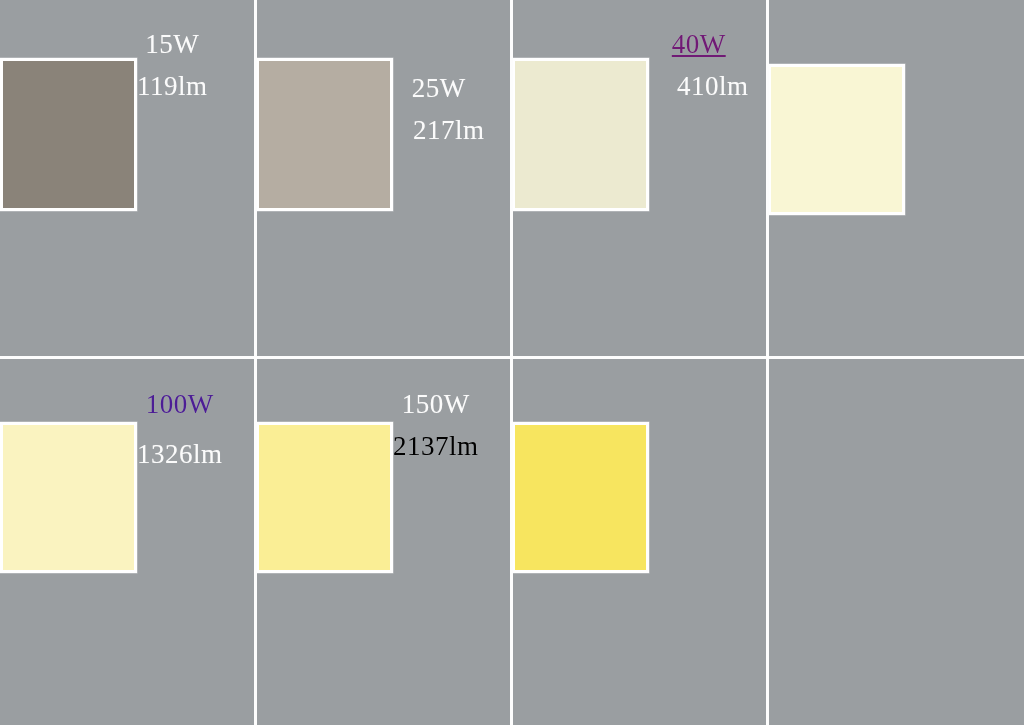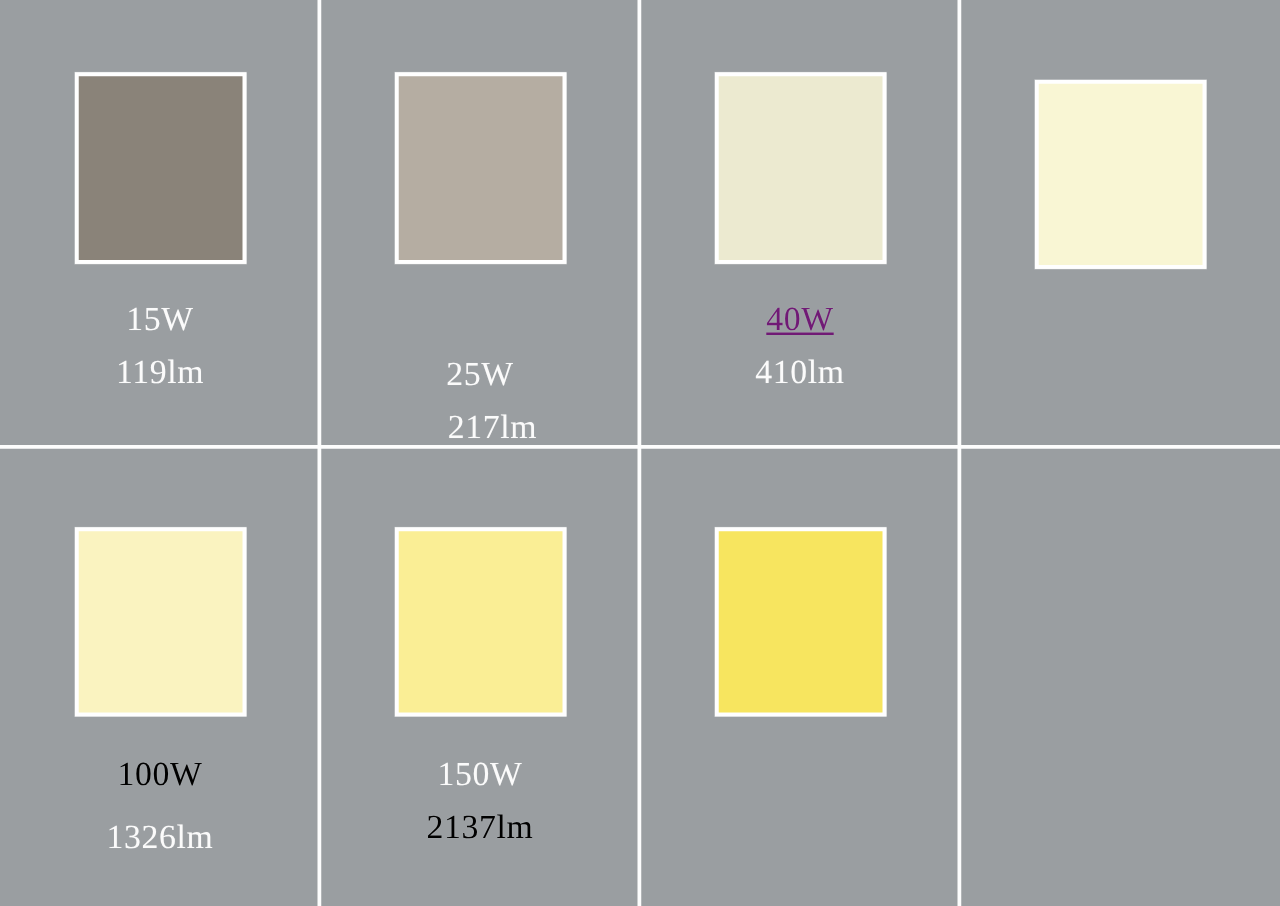--- a/index.html
+++ b/index.html
@@ -28,22 +28,22 @@
     position: absolute;
     inset: 0;
     display: grid;
     grid-template-columns: repeat(4, 1fr);
     grid-template-rows: 358px 367px;
   }
 
   .cell {
     position: relative;
     display: flex;
-    flex-direction: column;
-    align-items: center;
+    flex-direction: row;
+    align-items: flex-start;
     box-sizing: border-box;
   }
 
   
   .row-top .swatch-wrap { margin-top: 58px; }
   .row-bottom .swatch-wrap { margin-top: 64px; }
 
   .swatch-wrap {
     width: 137px;
     height: 153px;
@@ -128,37 +128,37 @@
         <span class="label-lumen" style="color: rgb(251, 251, 251); margin-left: 20px;">217lm</span>
       </div>
     </div>
 
     <div class="cell row-top">
       <div class="swatch-wrap" style="border-color: rgb(255, 255, 255); background: rgb(255, 255, 255);">
         <div class="swatch" style="background: rgb(236, 234, 208);"></div>
       </div>
       <div class="labels">
         <span class="label-watt" style="color: #701a75; text-decoration: underline;">40W</span>
-        <span class="label-lumen" style="color: rgb(251, 251, 251);">410lm</span>
+        <span class="label-lumen" style="color: rgb(251, 251, 251); margin-left: 28px;">410lm</span>
       </div>
     </div>
 
 
     <div class="cell row-bottom">
       <div class="swatch-wrap" style="border-color: rgb(255, 255, 255); background: rgb(255, 255, 255);">
         <div class="swatch" style="background: rgb(249, 246, 212);"></div>
       </div>
     </div>
 
     <div class="cell row-bottom">
       <div class="swatch-wrap" style="border-color: rgb(255, 255, 255); background: rgb(255, 255, 255);">
         <div class="swatch" style="background: rgb(250, 243, 192);"></div>
       </div>
       <div class="labels">
-        <span class="label-watt" style="color: #000000;">100W</span>
+        <span class="label-watt" style="color: #4c1d95;">100W</span>
         <span class="label-lumen" style="color: rgb(251, 251, 251); margin-top: 17px;">1326lm</span>
       </div>
     </div>
 
     <div class="cell row-bottom">
       <div class="swatch-wrap" style="border-color: rgb(255, 255, 255); background: rgb(255, 255, 255);">
         <div class="swatch" style="background: rgb(250, 238, 149);"></div>
       </div>
       <div class="labels">
         <span class="label-watt" style="color: rgb(251, 251, 251);">150W</span>

